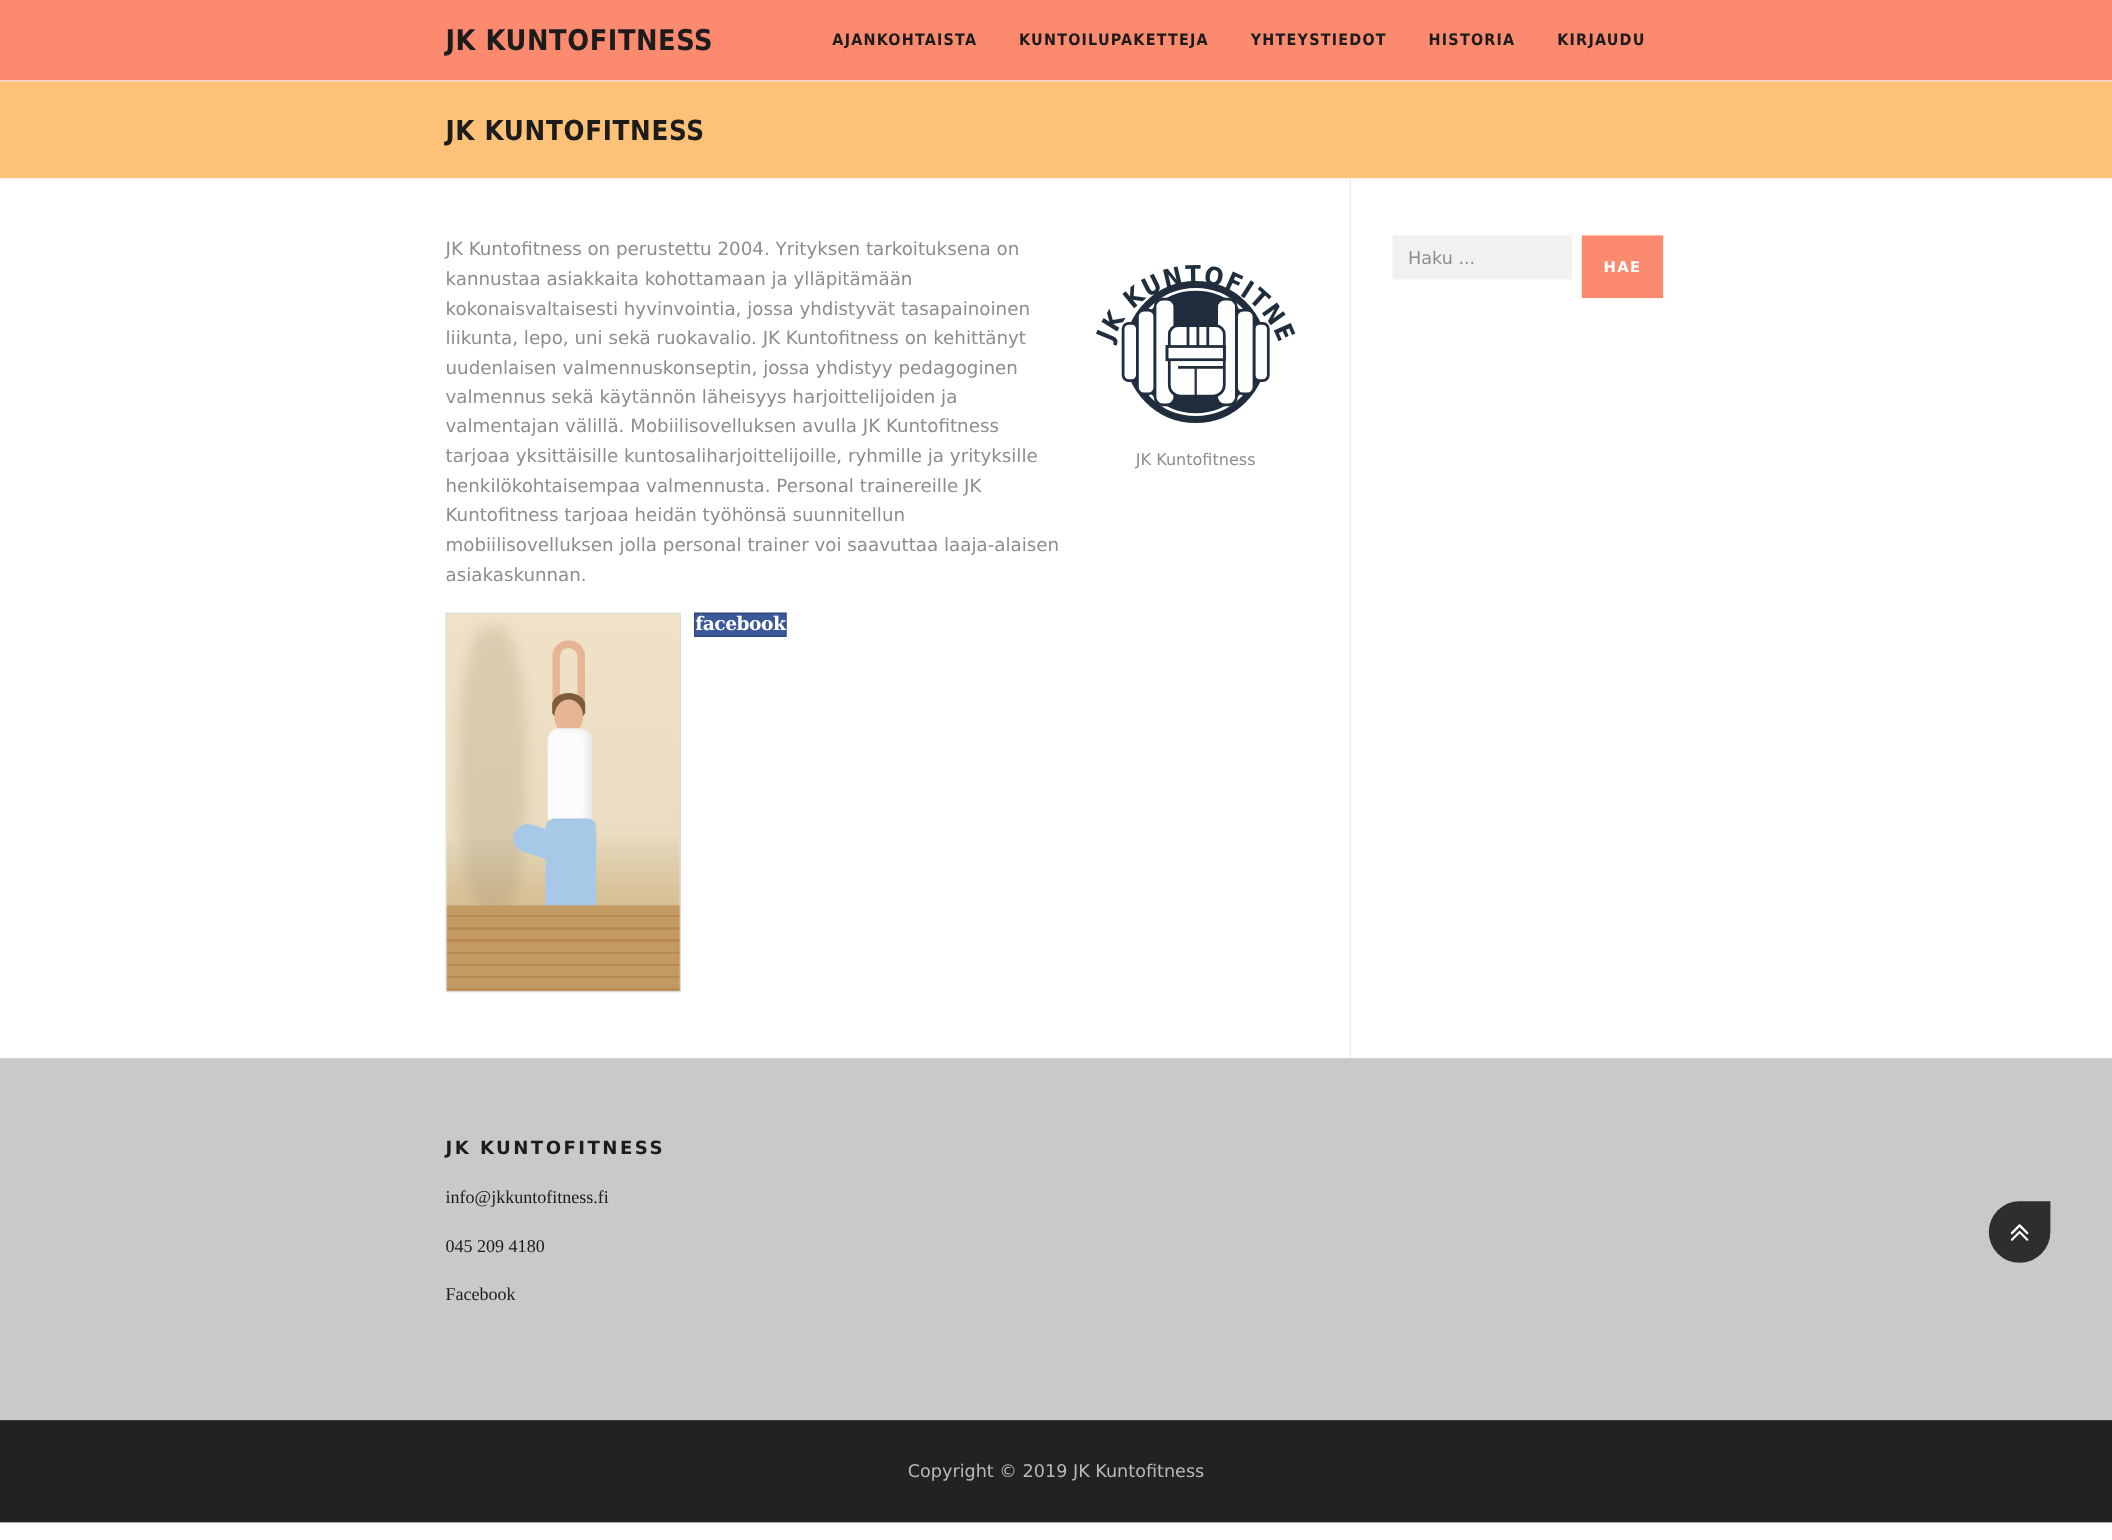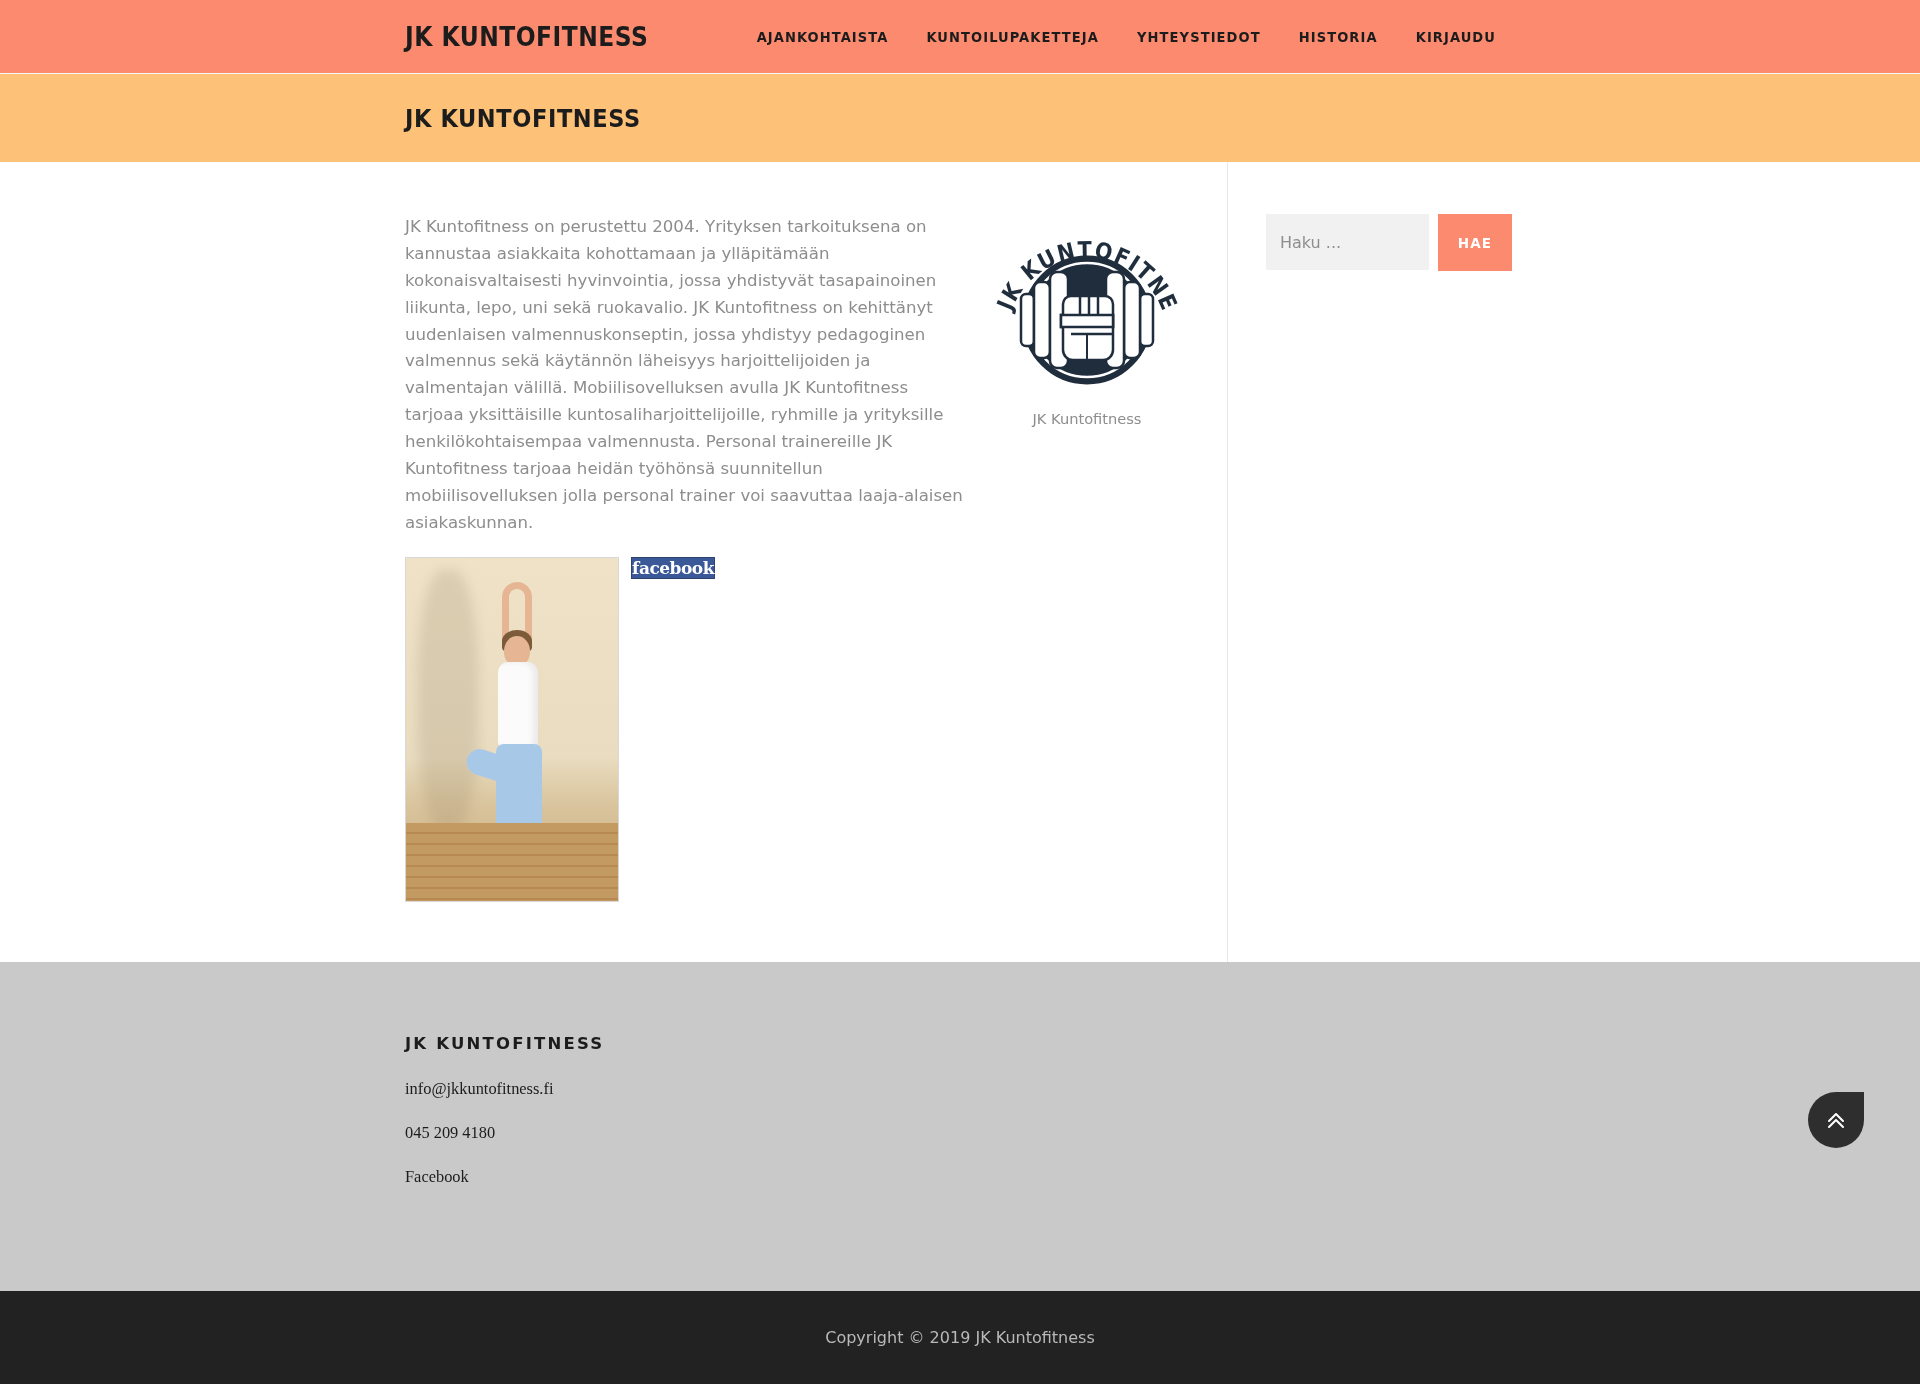--- a/index.html
+++ b/index.html
@@ -163,21 +163,21 @@
     align-items: center;
     justify-content: center;
     border: 1px solid #2d4373;
     cursor: pointer;
   }
 
   
   .search-row { display: flex; align-items: stretch; gap: 9px; }
   .search-input {
     width: 163px;
-    height: 56px;
+    height: 40px;
     background: #f1f1f1;
     border: none;
     outline: none;
     padding: 11px 14px;
     font-size: 16px;
     color: #6f6f6f;
     font-family: "DejaVu Sans", "Liberation Sans", sans-serif;
   }
   .search-input::placeholder { color: #8d8d8d; }
   .search-button {

